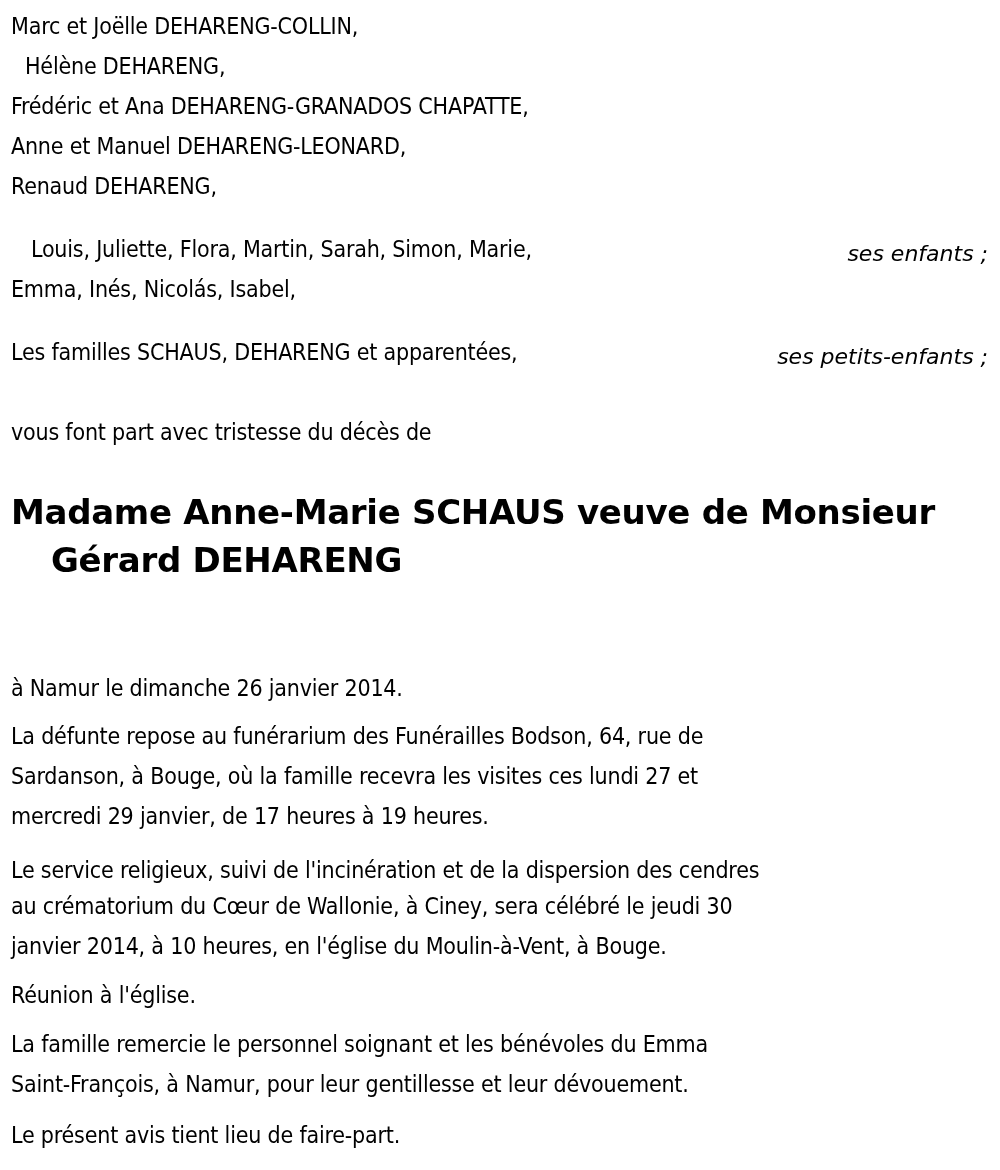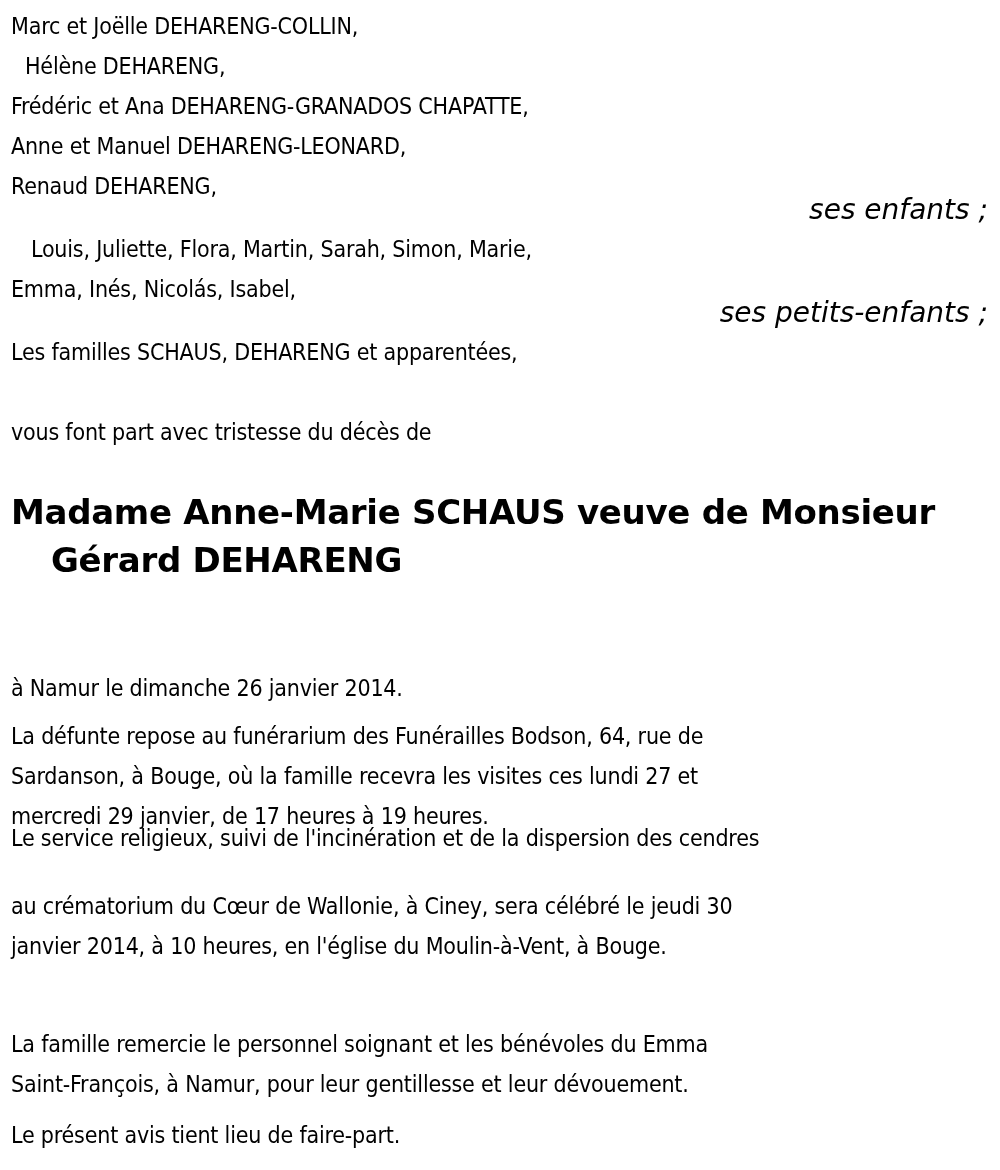--- a/index.html
+++ b/index.html
@@ -26,24 +26,25 @@
       font-size: 23px;
       line-height: 40px;
       white-space: nowrap;
       letter-spacing: -0.2px;
       font-stretch: condensed;
       transform-origin: 0 50%;
     }
     .role {
       position: absolute;
       right: 12px;
-      font-size: 28px;
+      font-size: 22px;
       line-height: 30px;
       font-style: italic;
       white-space: nowrap;
+      margin-top: 44px;
     }
     .title {
       position: absolute;
       left: 11px;
       font-size: 34px;
       line-height: 44px;
       font-weight: bold;
       white-space: nowrap;
       letter-spacing: -0.3px;
     }
@@ -70,23 +71,24 @@
 
   <div class="title" style="top:490px;">Madame Anne-Marie SCHAUS veuve de Monsieur</div>
   <div class="title" style="top:538px;margin-left:40px;">Gérard DEHARENG</div>
 
   <div class="line" style="top:668px;">à Namur le dimanche 26 janvier 2014.</div>
 
   <div class="line" style="top:716px;">La défunte repose au funérarium des Funérailles Bodson, 64, rue de</div>
   <div class="line" style="top:756px;">Sardanson, à Bouge, où la famille recevra les visites ces lundi 27 et</div>
   <div class="line" style="top:796px;">mercredi 29 janvier, de 17 heures à 19 heures.</div>
 
-  <div class="line" style="top:818px;text-align:right;">Le service religieux, suivi de l'incinération et de la dispersion des cendres</div>
+  <div class="line" style="top:850px;text-align:right;">Le service religieux, suivi de l'incinération et de la dispersion des cendres</div>
   <div class="line" style="top:886px;">au crématorium du Cœur de Wallonie, à Ciney, sera célébré le jeudi 30</div>
   <div class="line" style="top:926px;">janvier 2014, à 10 heures, en l'église du Moulin-à-Vent, à Bouge.</div>
 
+  <div class="line" style="top:975px;">Réunion à l'église.</div>
 
   <div class="line" style="top:1024px;">La famille remercie le personnel soignant et les bénévoles du Emma</div>
   <div class="line" style="top:1064px;">Saint-François, à Namur, pour leur gentillesse et leur dévouement.</div>
 
   <div class="line" style="top:1115px;">Le présent avis tient lieu de faire-part.</div>
 
 </div>
 
 </body></html>

